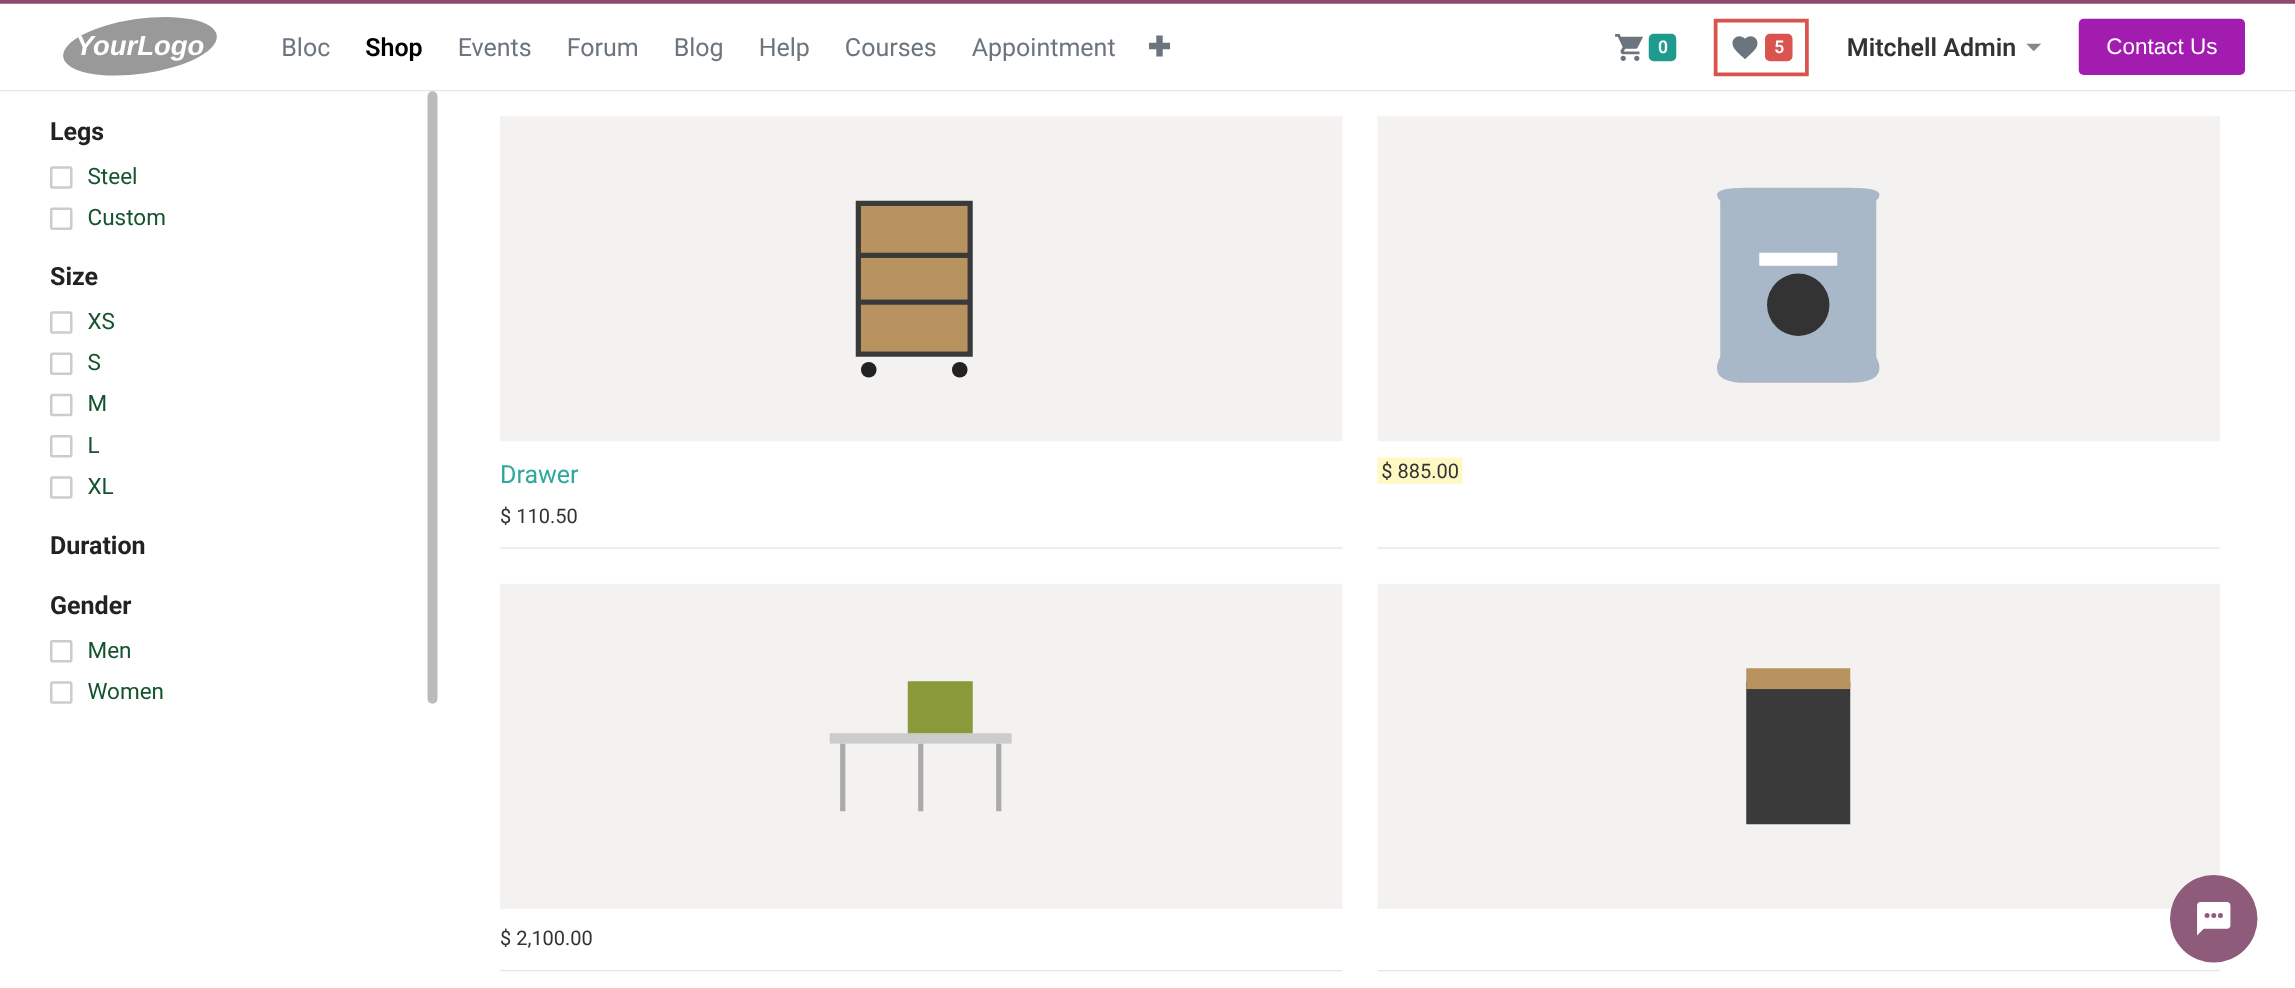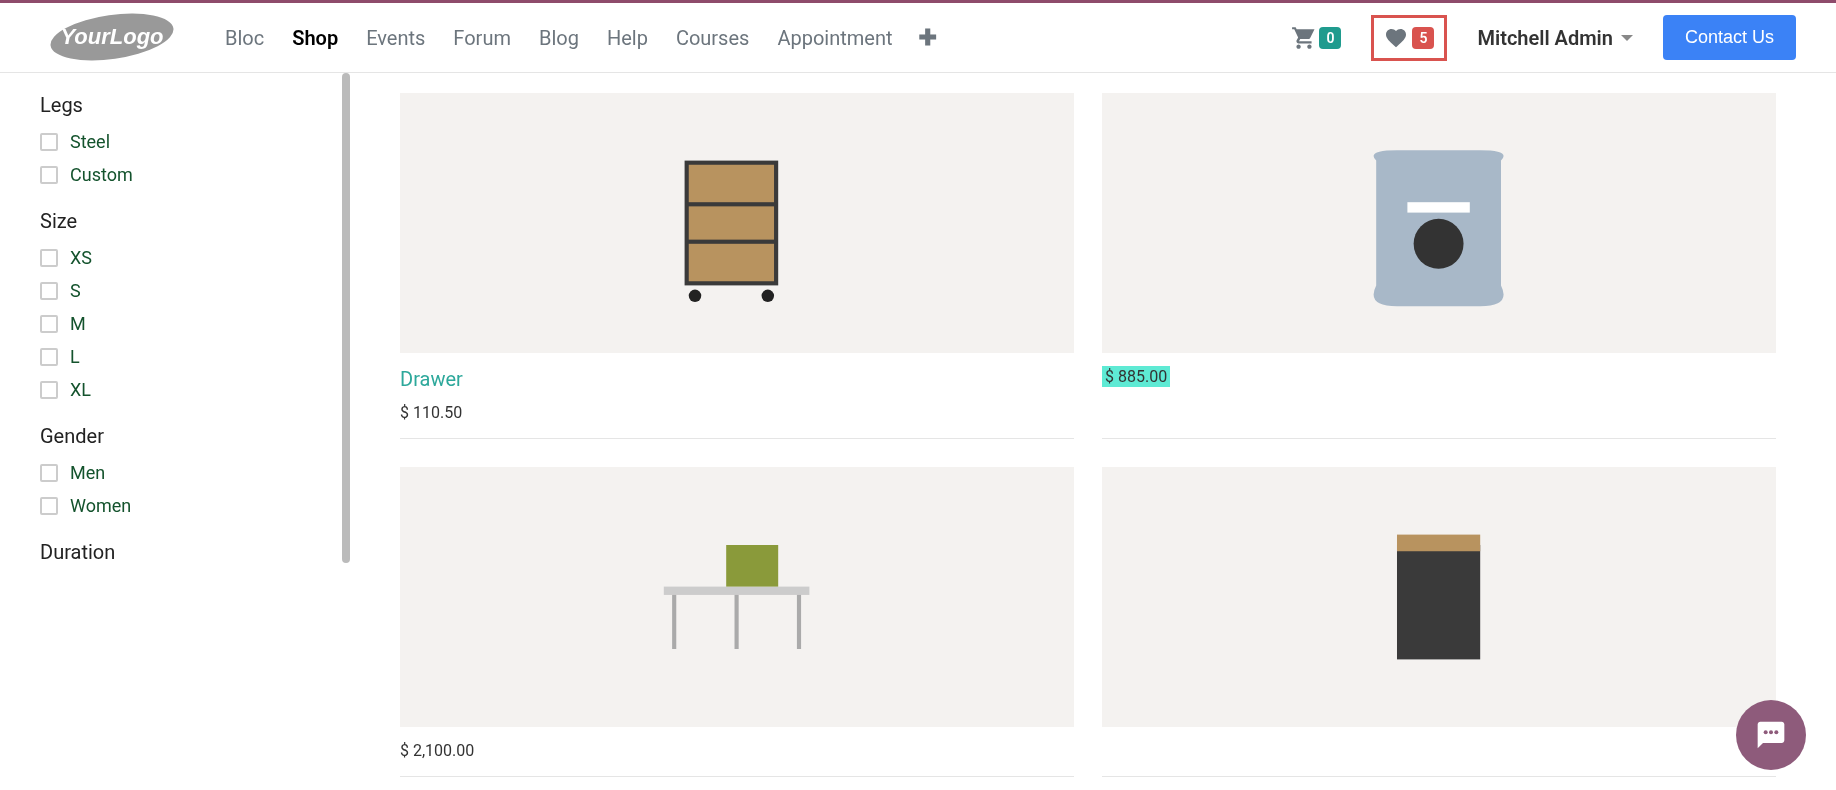--- a/index.html
+++ b/index.html
@@ -22,40 +22,40 @@
   .cart { display: flex; align-items: center; gap: 2px; cursor: pointer; }
   .badge { display: inline-flex; align-items: center; justify-content: center; min-width: 22px; height: 22px; padding: 0 6px; border-radius: 4px; font-size: 14px; font-weight: 600; color: #fff; }
   .badge.teal { background: #1f9b8e; }
   .badge.red { background: #d9534f; }
   
   .wishlist { display: flex; align-items: center; gap: 4px; cursor: pointer; padding: 8px 10px; border: 3px solid #d9534f; }
   
   .user { display: flex; align-items: center; gap: 8px; cursor: pointer; font-size: 20px; color: #333; font-weight: 600; }
   .chevron-down { width: 0; height: 0; border-left: 6px solid transparent; border-right: 6px solid transparent; border-top: 6px solid #888; }
   
-  .contact-btn { background: #3b82f6; color: #fff; border: none; padding: 12px 22px; font-size: 18px; border-radius: 4px; cursor: pointer; }
+  .contact-btn { background: #a21caf; color: #fff; border: none; padding: 12px 22px; font-size: 18px; border-radius: 4px; cursor: pointer; }
   
   .main { display: flex; }
   
   .sidebar { width: 350px; padding: 20px 40px; position: relative; }
   .sidebar-scroll { position: absolute; right: 0; top: 0; width: 8px; height: 490px; background: #bbb; border-radius: 4px; }
   
   .filter-group { margin-bottom: 24px; }
-  .filter-title { font-size: 20px; font-weight: 400; margin-bottom: 14px; color: #222; }
+  .filter-title { font-size: 20px; font-weight: 700; margin-bottom: 14px; color: #222; }
   .filter-option { display: flex; align-items: center; gap: 12px; margin-bottom: 12px; }
   .checkbox { width: 18px; height: 18px; border: 2px solid #ccc; border-radius: 2px; }
   .filter-label { font-size: 18px; color: #14532d; }
   
   .products { flex: 1; padding: 20px 60px 20px 50px; display: grid; grid-template-columns: repeat(2, 1fr); gap: 28px; }
   
   .product { border-bottom: 1px solid #e5e5e5; padding-bottom: 16px; }
   .product-img { width: 100%; height: 260px; background: #f4f2f0; display: flex; align-items: center; justify-content: center; margin-bottom: 14px; }
   .product-name { color: #2da89b; font-size: 20px; text-decoration: none; display: block; margin-bottom: 12px; }
   .product-price { font-size: 16px; color: #333; }
-  .price-highlight { background: #5eead4; padding: 1px 3px; }
+  .price-highlight { background: #fef9c3; padding: 1px 3px; }
   
   .chat-bubble { position: fixed; bottom: 20px; right: 30px; width: 70px; height: 70px; border-radius: 50%; background: #8E5B7B; display: flex; align-items: center; justify-content: center; cursor: pointer; }
   
   
   .prod-svg { width: 80%; height: 80%; }
 </style>
 </head>
 <body>
 
 <div class="topbar"></div>
@@ -137,33 +137,33 @@
           <span class="checkbox"></span>
           <span class="filter-label">L</span>
         </div>
       <div class="filter-option">
           <span class="checkbox"></span>
           <span class="filter-label">XL</span>
         </div>
     </div>
 
     <div class="filter-group">
+      <div class="filter-title">Duration</div>
+    </div>
+
+    <div class="filter-group">
       <div class="filter-title">Gender</div>
       <div class="filter-option">
           <span class="checkbox"></span>
           <span class="filter-label">Men</span>
         </div>
       <div class="filter-option">
           <span class="checkbox"></span>
           <span class="filter-label">Women</span>
         </div>
-    </div>
-
-    <div class="filter-group">
-      <div class="filter-title">Duration</div>
     </div>
   </aside>
 
   <section class="products">
 
     <div class="product">
       <div class="product-img">
         <svg class="prod-svg" viewBox="0 0 100 100">
             <rect x="25" y="20" width="45" height="60" fill="#3a3a3a"></rect>
             <rect x="27" y="22" width="41" height="18" fill="#b8935f"></rect>

